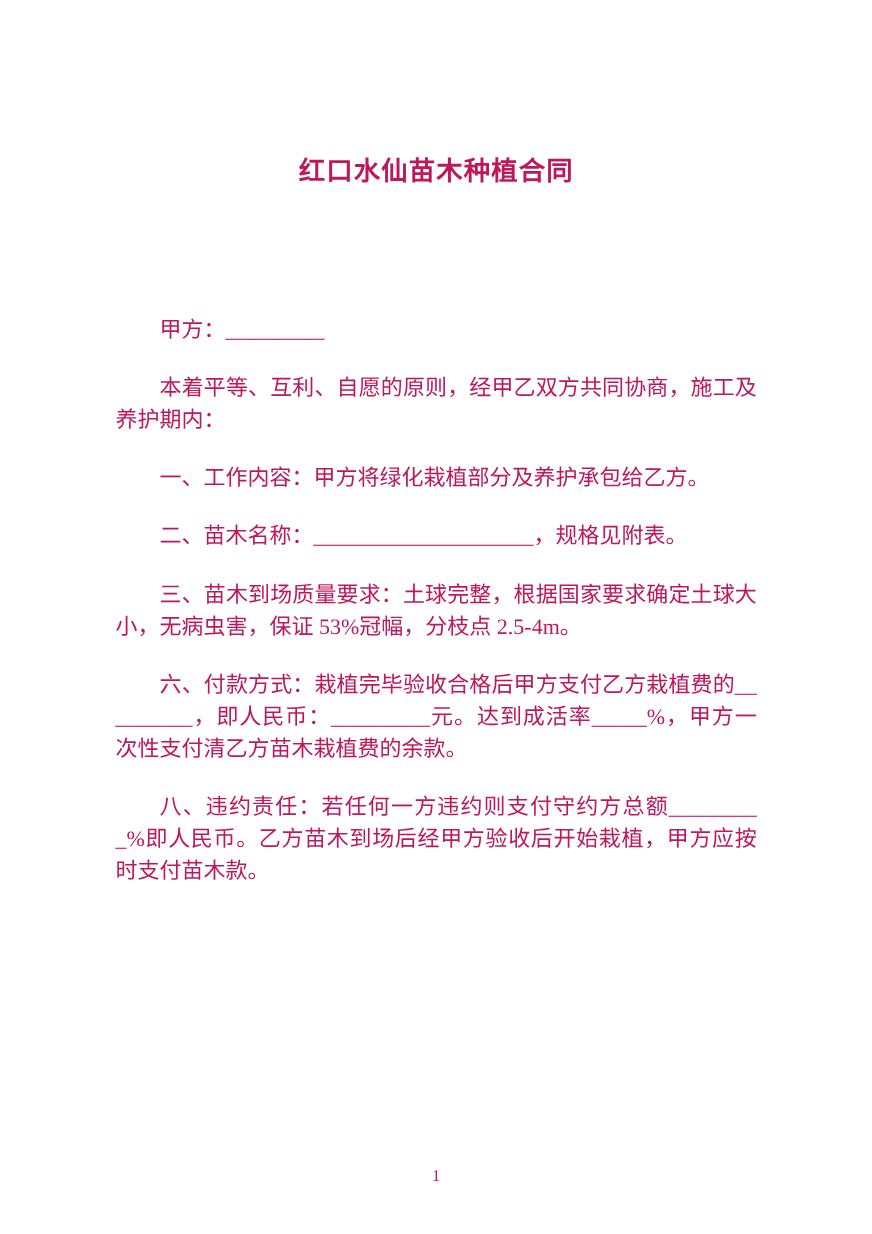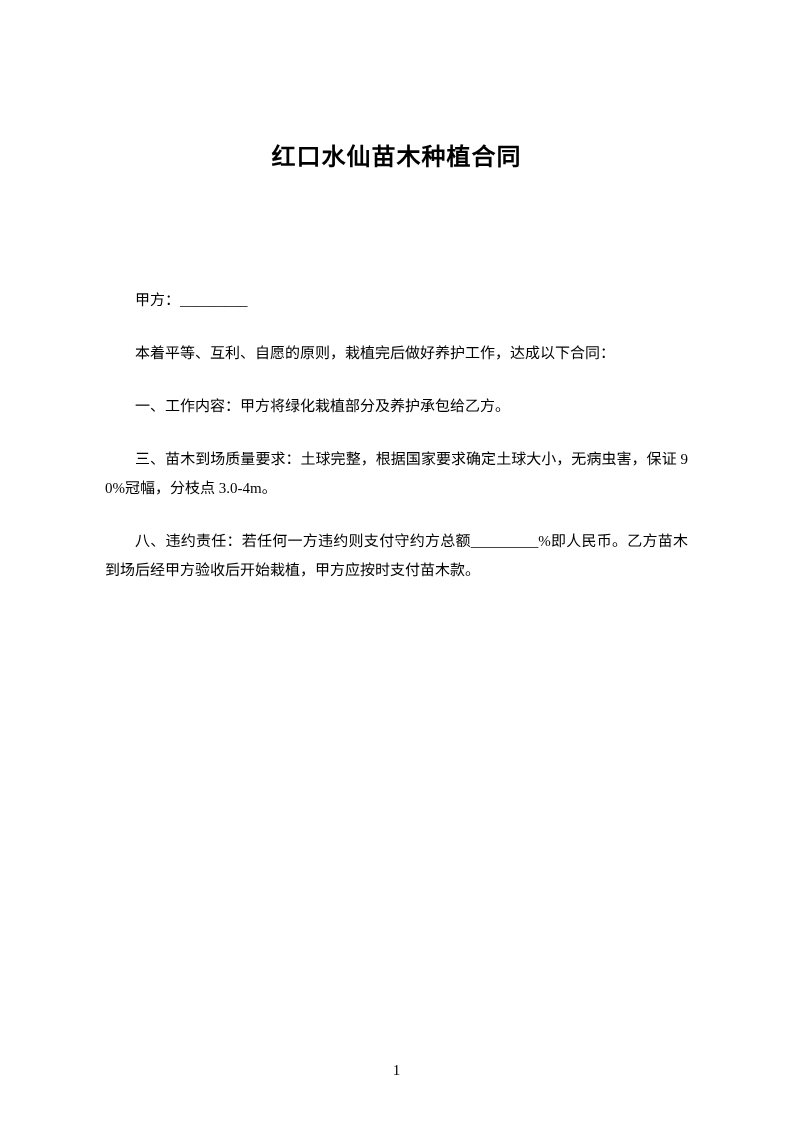--- a/index.html
+++ b/index.html
@@ -6,37 +6,37 @@
     margin: 0;
     padding: 0;
     background: #ffffff;
   }
   .page {
     position: relative;
     width: 793px;
     height: 1122px;
     margin: 0 auto;
     background: #ffffff;
-    color: #000000;
+    color: #be185d;
     font-family: "Liberation Serif", "DejaVu Serif", serif;
     box-sizing: border-box;
     padding: 140px 105px 0 105px;
     overflow: hidden;
   }
   .doc-title {
     margin: 0 0 112px 0;
     font-size: 24px;
     font-weight: bold;
     text-align: center;
     line-height: 34px;
     letter-spacing: 1px;
   }
   .para {
     margin: 0 0 24px 0;
-    font-size: 15px;
+    font-size: 20px;
     line-height: 29px;
     text-indent: 2em;
     text-align: justify;
     word-break: break-all;
   }
   .page-number {
     position: absolute;
     left: 0;
     bottom: 42px;
     width: 100%;
@@ -49,29 +49,31 @@
 <body>
 
 <div class="page">
 
   <h1 class="doc-title">红口水仙苗木种植合同</h1>
 
   <main>
     <p class="para">甲方：_________</p>
 
 
-    <p class="para">本着平等、互利、自愿的原则，栽植完后做好养护工作，达成以下合同：</p>
+    <p class="para">本着平等、互利、自愿的原则，经甲乙双方共同协商，施工及养护期内：</p>
 
     <p class="para">一、工作内容：甲方将绿化栽植部分及养护承包给乙方。</p>
 
+    <p class="para">二、苗木名称：____________________，规格见附表。</p>
 
-    <p class="para">三、苗木到场质量要求：土球完整，根据国家要求确定土球大小，无病虫害，保证 90%冠幅，分枝点 3.0-4m。</p>
+    <p class="para">三、苗木到场质量要求：土球完整，根据国家要求确定土球大小，无病虫害，保证 53%冠幅，分枝点 2.5-4m。</p>
 
 
 
+    <p class="para">六、付款方式：栽植完毕验收合格后甲方支付乙方栽植费的_________，即人民币：_________元。达到成活率_____%，甲方一次性支付清乙方苗木栽植费的余款。</p>
 
 
     <p class="para">八、违约责任：若任何一方违约则支付守约方总额_________%即人民币。乙方苗木到场后经甲方验收后开始栽植，甲方应按时支付苗木款。</p>
   </main>
 
   <div class="page-number">1</div>
 
 </div>
 
 </body></html>

